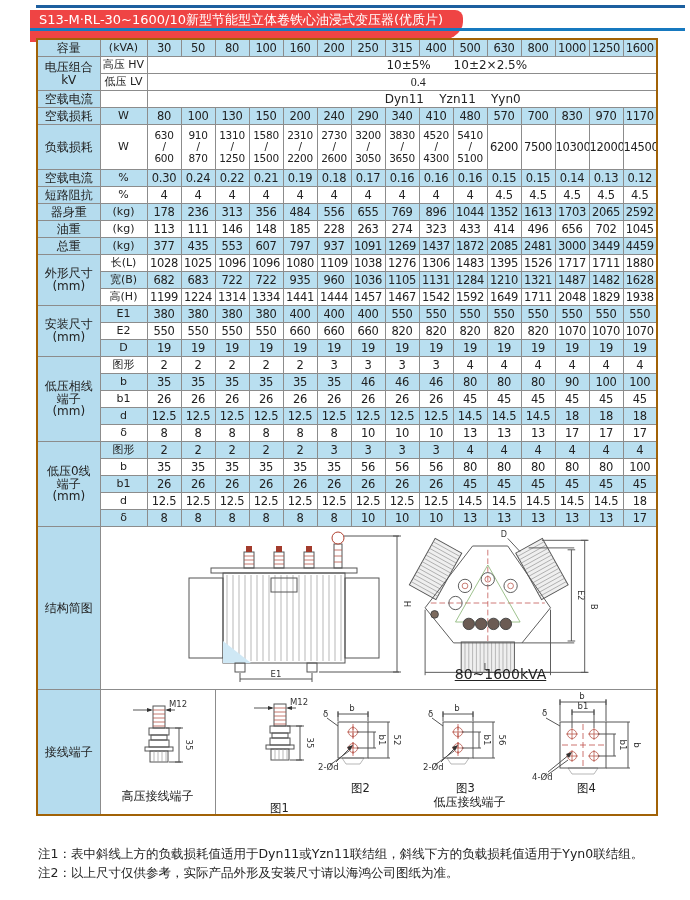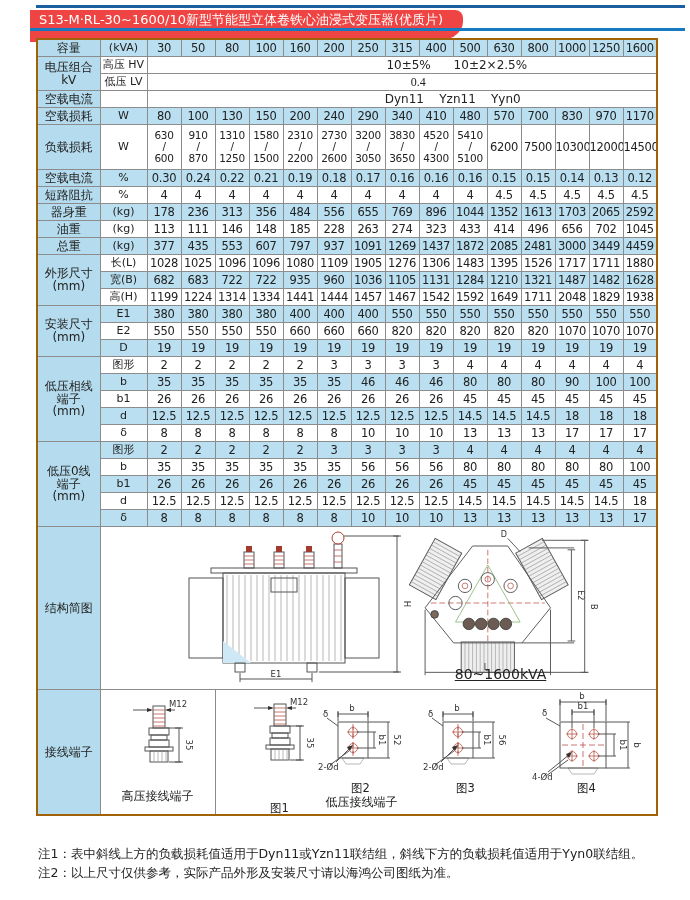--- a/index.html
+++ b/index.html
@@ -37,21 +37,21 @@
   .hv-caption{position:absolute;left:0;top:100px;width:100%;text-align:center;font-size:12px;}
   .fig1-bolt{position:absolute;left:28px;top:8px;}
   .fig2-plate{position:absolute;left:102px;top:10px;}
   .fig3-plate{position:absolute;left:207px;top:10px;}
   .fig4-plate{position:absolute;left:316px;top:2px;}
   .fig-caption{position:absolute;top:92px;font-size:11.5px;text-align:center;}
   .fig-caption.c1{left:28px;width:72px;margin-top:20px;}
   .fig-caption.c2{left:102px;width:86px;}
   .fig-caption.c3{left:207px;width:86px;}
   .fig-caption.c4{left:316px;width:110px;}
-  .lv-caption{position:absolute;left:110px;top:106px;width:180px;text-align:left;font-size:12px;}
+  .lv-caption{position:absolute;left:110px;top:106px;width:180px;text-align:right;font-size:12px;}
 
   .note{position:absolute;left:38px;width:645px;font-size:12.5px;line-height:18px;}
   #note1{top:845px;} #note2{top:864px;}
 
   svg{overflow:visible;}
   svg text{font-family:"DejaVu Sans","Liberation Sans",sans-serif;font-size:8.5px;fill:#333;}
   .dline{stroke:#555;stroke-width:1;fill:none;}
   .thin{stroke:#9a9a9a;stroke-width:0.7;fill:none;}
   .red{stroke:#b8554a;stroke-width:0.8;fill:none;}
   .reddash{stroke:#c0504d;stroke-width:0.8;fill:none;stroke-dasharray:6 3;}
@@ -274,21 +274,21 @@
       <tr>
         <td class="label-cell" rowspan="3">外形尺寸
 (mm)</td>
         <td class="unit-cell">长(L)</td>
         <td class="data-cell">1028</td>
         <td class="data-cell">1025</td>
         <td class="data-cell">1096</td>
         <td class="data-cell">1096</td>
         <td class="data-cell">1080</td>
         <td class="data-cell">1109</td>
-        <td class="data-cell">1905</td>
+        <td class="data-cell">1038</td>
         <td class="data-cell">1276</td>
         <td class="data-cell">1306</td>
         <td class="data-cell">1483</td>
         <td class="data-cell">1395</td>
         <td class="data-cell">1526</td>
         <td class="data-cell">1717</td>
         <td class="data-cell">1711</td>
         <td class="data-cell">1880</td>
       </tr>
       <tr>

